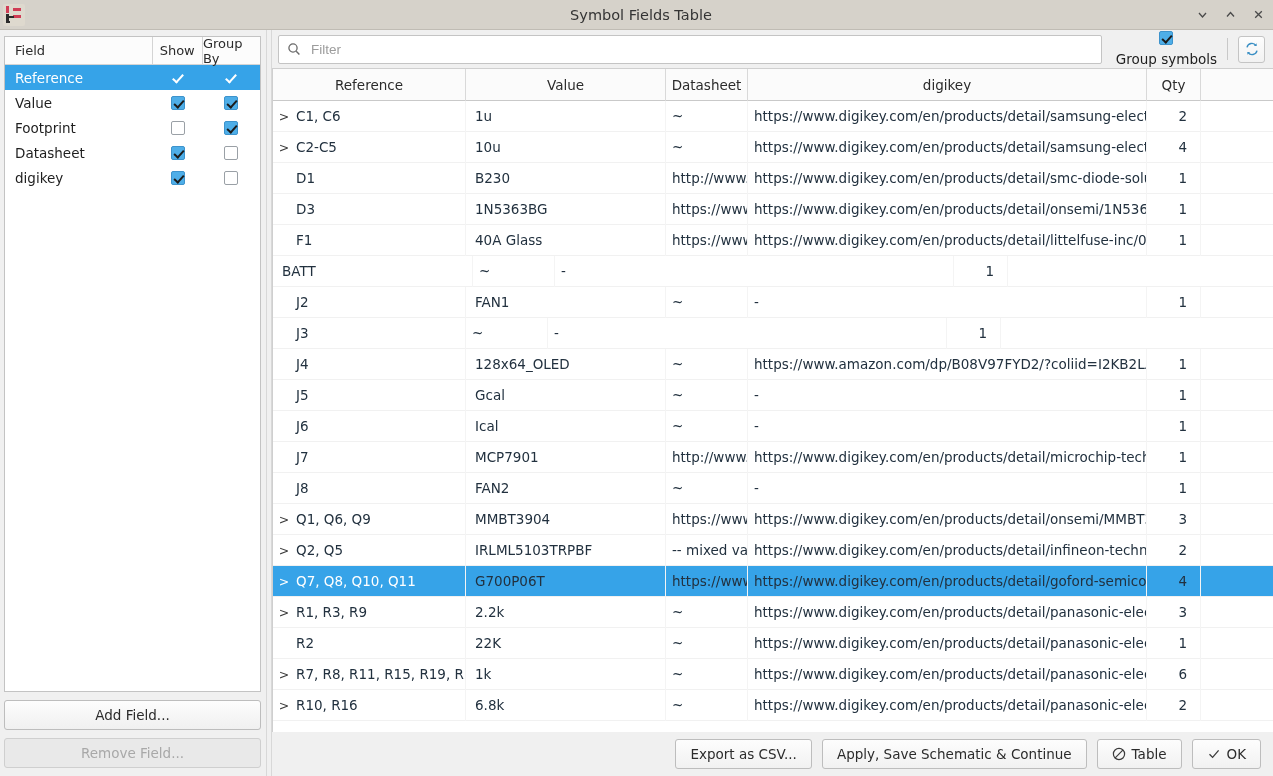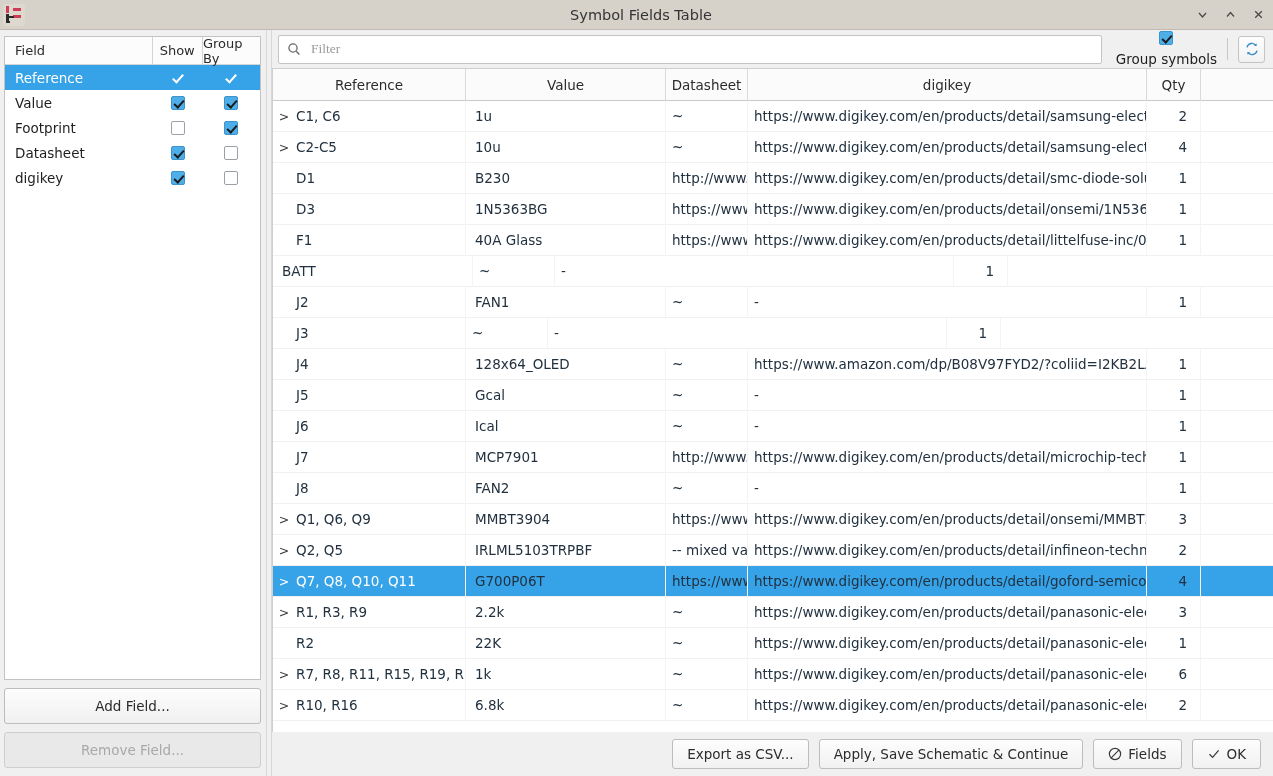--- a/index.html
+++ b/index.html
@@ -134,21 +134,21 @@
     position: absolute;
     left: 4px; top: 1px;
     width: 4px; height: 9px;
     border: solid #ffffff;
     border-width: 0 2px 2px 0;
     transform: rotate(42deg);
   }
 
   .panel-btn {
     margin-top: 8px;
-    height: 36px;
+    height: 30px;
     border: 1px solid #bdbdbd;
     border-radius: 3px;
     background: linear-gradient(#fdfdfd, #f0f0f0);
     font-size: 13.5px;
     color: #2b2b2b;
     display: flex; align-items: center; justify-content: center;
     font-family: inherit;
     width: 100%;
   }
   .panel-btn.disabled {
@@ -192,21 +192,21 @@
     display: flex;
     align-items: center;
     padding: 0 8px;
     min-width: 0;
   }
   #filter-box svg { flex: none; }
   #filter-input {
     border: none; outline: none;
     flex: 1 1 auto;
     font-size: 13.5px;
-    font-family: Liberation Serif, serif;
+    font-family: Liberation Sans, sans-serif;
     color: #2b2b2b;
     margin-left: 8px;
     background: transparent;
     min-width: 0;
   }
   #filter-input::placeholder { color: #9c9c9c; }
 
   #group-symbols {
     display: flex; align-items: center;
     gap: 6px;
@@ -676,21 +676,21 @@
           <span>Export as CSV...</span>
         </button>
         <button class="dlg-btn">
           <span>Apply, Save Schematic &amp; Continue</span>
         </button>
         <button class="dlg-btn">
           <svg width="14" height="14" viewBox="0 0 14 14">
             <circle cx="7" cy="7" r="5.6" stroke="#3a3a3a" stroke-width="1.2" fill="none"></circle>
             <path d="M3.2 10.8 L10.8 3.2" stroke="#3a3a3a" stroke-width="1.2"></path>
           </svg>
-          <span>Fields</span>
+          <span>Table</span>
         </button>
         <button class="dlg-btn">
           <svg width="14" height="14" viewBox="0 0 14 14">
             <path d="M2.5 7.2 L5.6 10.4 L11.6 3.4" stroke="#3a3a3a" stroke-width="1.3" fill="none"></path>
           </svg>
           <span>OK</span>
         </button>
       </div>
   </div>
 </div>

